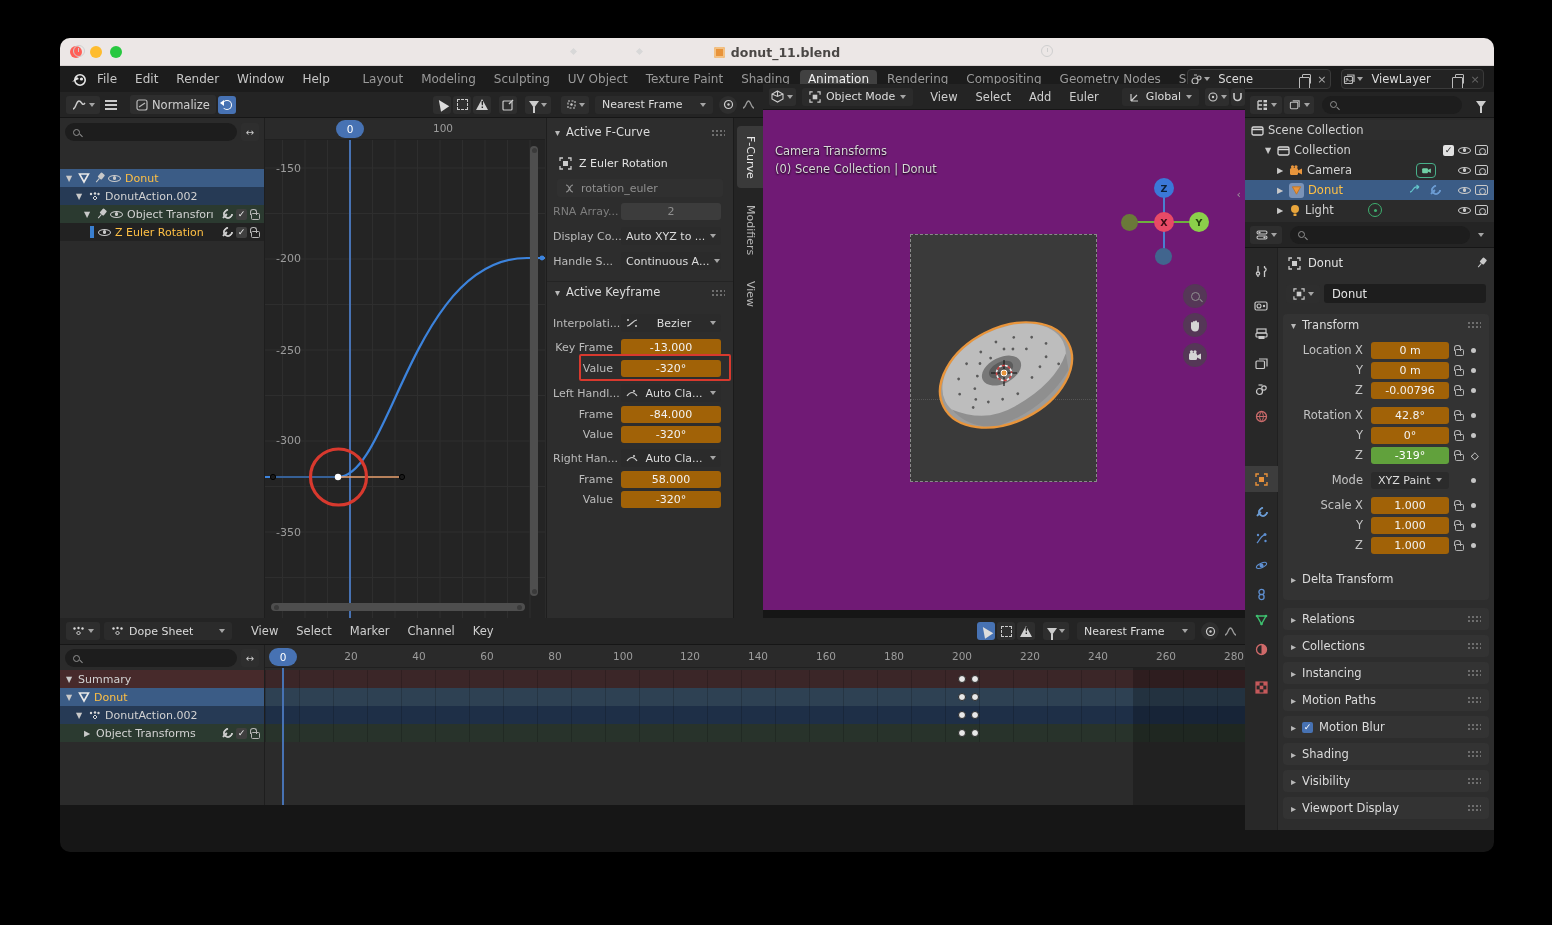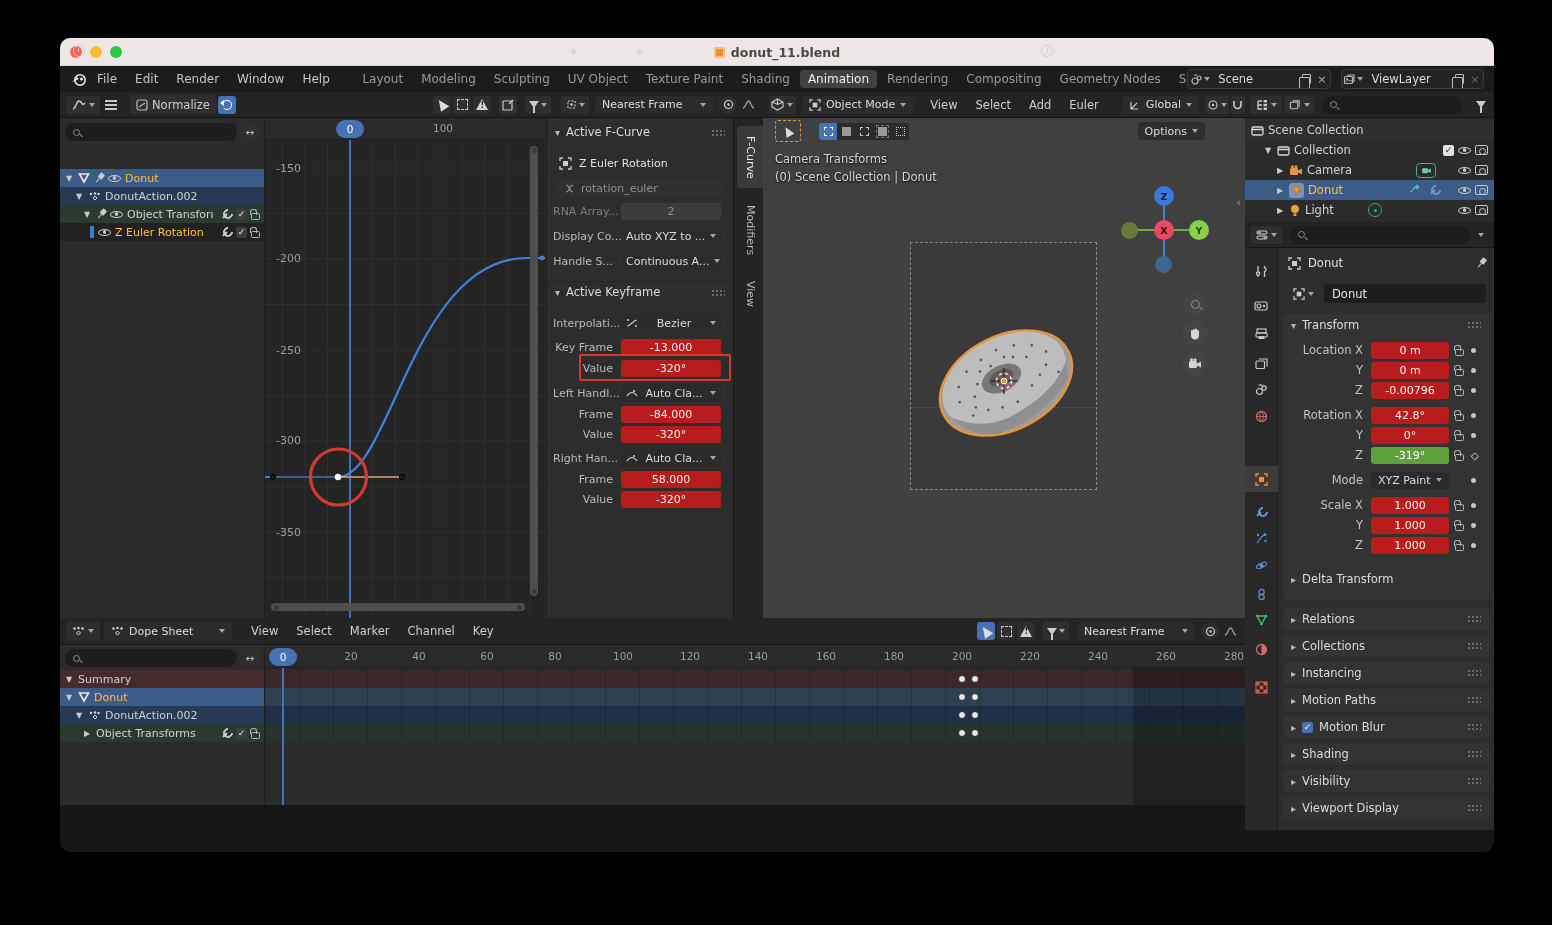--- a/index.html
+++ b/index.html
@@ -24,21 +24,21 @@
   .idwidget .fld{padding:0 8px;font-size:11.5px;color:#dcdcdc;width:108px}
   .ibtn{width:20px;height:20px;display:flex;align-items:center;justify-content:center;color:#aaa;font-size:11px}
   .copy-ico{width:9px;height:10px;border:1.2px solid #bbb;border-radius:1px;position:relative}
   .copy-ico::before{content:"";position:absolute;left:-4px;top:2px;width:9px;height:10px;border:1.2px solid #bbb;border-radius:1px;background:#232323}
   .chev{width:0;height:0;border-left:3.5px solid transparent;border-right:3.5px solid transparent;border-top:4px solid #a5a5a5}
   
   .edh{background:#242424;border-bottom:1px solid #161616;display:flex;align-items:center;font-size:11.5px;color:#cfcfcf}
   .hbtn{display:flex;align-items:center;gap:4px;background:#2e2e2e;border-radius:3px;height:19px;padding:0 6px}
   .toolbx{width:18px;height:18px;background:#2e2e2e;border-radius:3px;margin-left:2px;display:flex;align-items:center;justify-content:center;color:#c9c9c9;font-size:10px}
   .dd{display:flex;align-items:center;gap:5px;background:#2b2b2b;border-radius:3px;height:18px;padding:0 7px;color:#ddd;font-size:11px;white-space:nowrap}
-  .valf{background:#b91c1c;border-radius:3px;height:17px;line-height:17px;text-align:center;color:#f2f2f2;font-size:11px}
+  .valf{background:#a16207;border-radius:3px;height:17px;line-height:17px;text-align:center;color:#f2f2f2;font-size:11px}
   .search{display:flex;align-items:center;gap:5px;background:#1d1d1d;border-radius:9px;height:18px;padding:0 8px}
   .mag{width:7px;height:7px;border:1.4px solid #909090;border-radius:50%;position:relative;flex:none}
   .mag::after{content:"";position:absolute;width:4px;height:1.4px;background:#909090;transform:rotate(45deg);right:-4px;bottom:-2px}
   .eye{width:13px;height:13px;position:relative;flex:none}
   .eye::before{content:"";position:absolute;left:0;right:0;top:3px;bottom:3px;border:1.1px solid #c9c9c9;border-radius:50%}
   .eye::after{content:"";position:absolute;left:4.5px;top:4.8px;width:3.6px;height:3.6px;background:#c9c9c9;border-radius:50%}
   .camr{width:13px;height:10px;border:1.1px solid #c9c9c9;border-radius:2px;position:relative;flex:none}
   .camr::before{content:"";position:absolute;left:2.5px;top:1.5px;width:5px;height:5px;border:1px solid #c9c9c9;border-radius:50%}
   .ckb{width:11px;height:11px;background:#e2e2e2;border-radius:2px;color:#222;font-size:9px;display:flex;align-items:center;justify-content:center;flex:none}
   .ckb::after{content:"✓"}
@@ -79,21 +79,21 @@
   .ge-tabs{position:absolute;left:673px;top:26px;width:30px;bottom:0;background:#242424;border-left:1px solid #1b1b1b}
   .vtab{position:absolute;left:3px;width:27px;writing-mode:vertical-rl;display:flex;align-items:center;justify-content:center;
     font-size:11px;color:#b5b5b5;border-radius:4px 0 0 4px;padding:8px 0}
   .vtab.active{background:#3a3a3a;color:#e8e8e8}
   .srow{position:absolute;left:6px;height:18px;display:flex;align-items:center}
   .srow .lbl{width:68px;text-align:right;padding-right:8px;color:#bcbcbc;white-space:nowrap;overflow:hidden}
   .srow .ctl{width:100px}
   .ph{position:absolute;left:8px;font-size:11.5px;color:#dcdcdc;display:flex;align-items:center;gap:6px}
   .redbox{position:absolute;border:2.5px solid #d8392e;border-radius:2px}
   
-  #vp{left:703px;top:54px;width:482px;height:526px;background:#404040}
+  #vp{left:703px;top:46px;width:482px;height:526px;background:#701a75}
   #vp .edh{position:absolute;left:0;top:0;right:0;height:26px;z-index:3}
   .vp-tools{position:absolute;left:0;top:26px;right:0;height:26px;display:flex;align-items:center;z-index:3;font-size:11.5px;color:#cfcfcf}
   .tool-cursor{width:26px;height:22px;border:1px dashed #e8983f;border-radius:3px;margin-left:12px;display:flex;align-items:center;justify-content:center}
   .selmode{width:18px;height:17px;background:#2b2b2b;display:flex;align-items:center;justify-content:center}
   .selmode.first{border-radius:3px 0 0 3px;background:#4772b3}
   .selmode.last{border-radius:0 3px 3px 0}
   .campass{position:absolute;left:147px;top:150px;width:187px;height:248px;background:#3a3a3a;border:1px dashed #8a8a8a}
   .overlay-txt{position:absolute;left:12px;font-size:11.5px;color:#d8d8d8;text-shadow:0 1px 2px #000;z-index:2}
   .gz-ball{position:absolute;border-radius:50%;display:flex;align-items:center;justify-content:center;font-size:9.5px;font-weight:bold;color:#1c2a36}
   .navbtn{position:absolute;width:24px;height:24px;border-radius:50%;background:rgba(70,70,70,.65);display:flex;align-items:center;justify-content:center;color:#d5d5d5}
@@ -500,45 +500,20 @@
             <circle cx="6" cy="6" r="1.2" fill="#ccc"></circle>
           </svg>
           <span class="chev"></span>
         </span>
       <span class="toolbx">
           <svg width="11" height="11" viewBox="0 0 11 11">
             <path d="M2 2 V6 a3.5 3.5 0 0 0 7 0 V2" fill="none" stroke="#ccc" stroke-width="1.6"></path>
           </svg>
         </span>
     </div>
-    <div class="vp-tools">
-      <span class="tool-cursor">
-          <span class="cursorico" style="transform:rotate(-30deg) scale(.9)"></span>
-        </span>
-      <span class="selmode first" style="margin-left:18px">
-          <span class="boxsel" style="border-color:#fff;width:9px;height:9px"></span>
-        </span>
-      <span class="selmode">
-          <span style="width:9px;height:9px;background:#999"></span>
-        </span>
-      <span class="selmode">
-          <span class="boxsel" style="width:9px;height:9px"></span>
-        </span>
-      <span class="selmode">
-          <span style="width:9px;height:9px;background:#999;outline:1.2px dashed #777;outline-offset:1px"></span>
-        </span>
-      <span class="selmode last">
-          <span class="boxsel" style="width:9px;height:9px;border-style:dotted"></span>
-        </span>
-      <div style="flex:1"></div>
-      <span class="dd" style="background:#2e2e2e;margin-right:40px">
-          <span>Options</span>
-          <span class="chev"></span>
-        </span>
-    </div>
     <div class="overlay-txt" style="top:60px">Camera Transforms</div>
     <div class="overlay-txt" style="top:78px">(0) Scene Collection | Donut</div>
 
     <div class="campass">
       <div style="position:absolute;left:0;right:0;top:164px;border-top:1px dotted #555"></div>
       <svg width="185" height="246" viewBox="0 0 185 246" style="position:absolute;left:0;top:0">
         <g transform="translate(95,140) rotate(-27)">
           <ellipse rx="70" ry="47" fill="#9c9c9c" stroke="#e8953c" stroke-width="2.4"></ellipse>
           <ellipse rx="66" ry="42" cy="-4" fill="#bdbdbd"></ellipse>
           <path d="M-64 6 Q-40 34 -6 32 Q40 30 63 8 L58 24 Q20 48 -28 42 Q-56 34 -64 6 Z" fill="#8f8f8f"></path>

